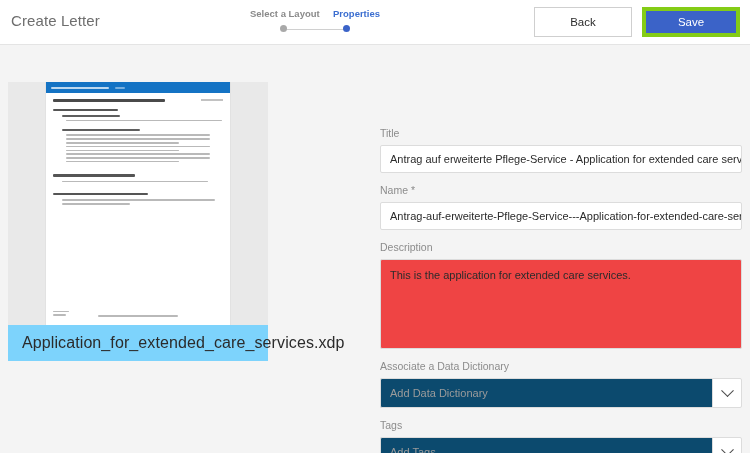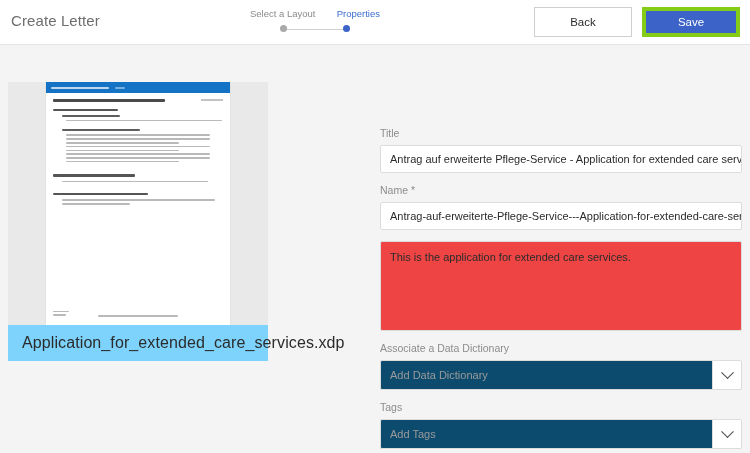--- a/index.html
+++ b/index.html
@@ -33,20 +33,21 @@
     color: #6e6e6e;
     letter-spacing: .1px;
   }
 
   
   .stepper {
     position: absolute;
     left: 250px;
     top: 8px;
     width: 130px;
+    font-weight: bold;
   }
   .stepper-labels {
     display: flex;
     justify-content: space-between;
     align-items: flex-start;
     font-size: 9.5px;
     line-height: 12px;
   }
   .step-label { white-space: nowrap; }
   .step-label.done { color: #8a8a8a; }
@@ -349,20 +350,21 @@
       <div class="field-label">Title</div>
       <div class="input-box">Antrag auf erweiterte Pflege-Service - Application for extended care services</div>
     </div>
 
     <div class="field">
       <div class="field-label">Name *</div>
       <div class="input-box">Antrag-auf-erweiterte-Pflege-Service---Application-for-extended-care-services</div>
     </div>
 
     <div class="field">
+      <div class="field-label">Description</div>
       <div class="textarea-box">This is the application for extended care services.</div>
     </div>
 
     <div class="field">
       <div class="field-label">Associate a Data Dictionary</div>
       <div class="select-wrap">
         <div class="select-value">Add Data Dictionary</div>
         <div class="select-arrow">
           <span class="chev"></span>
         </div>

